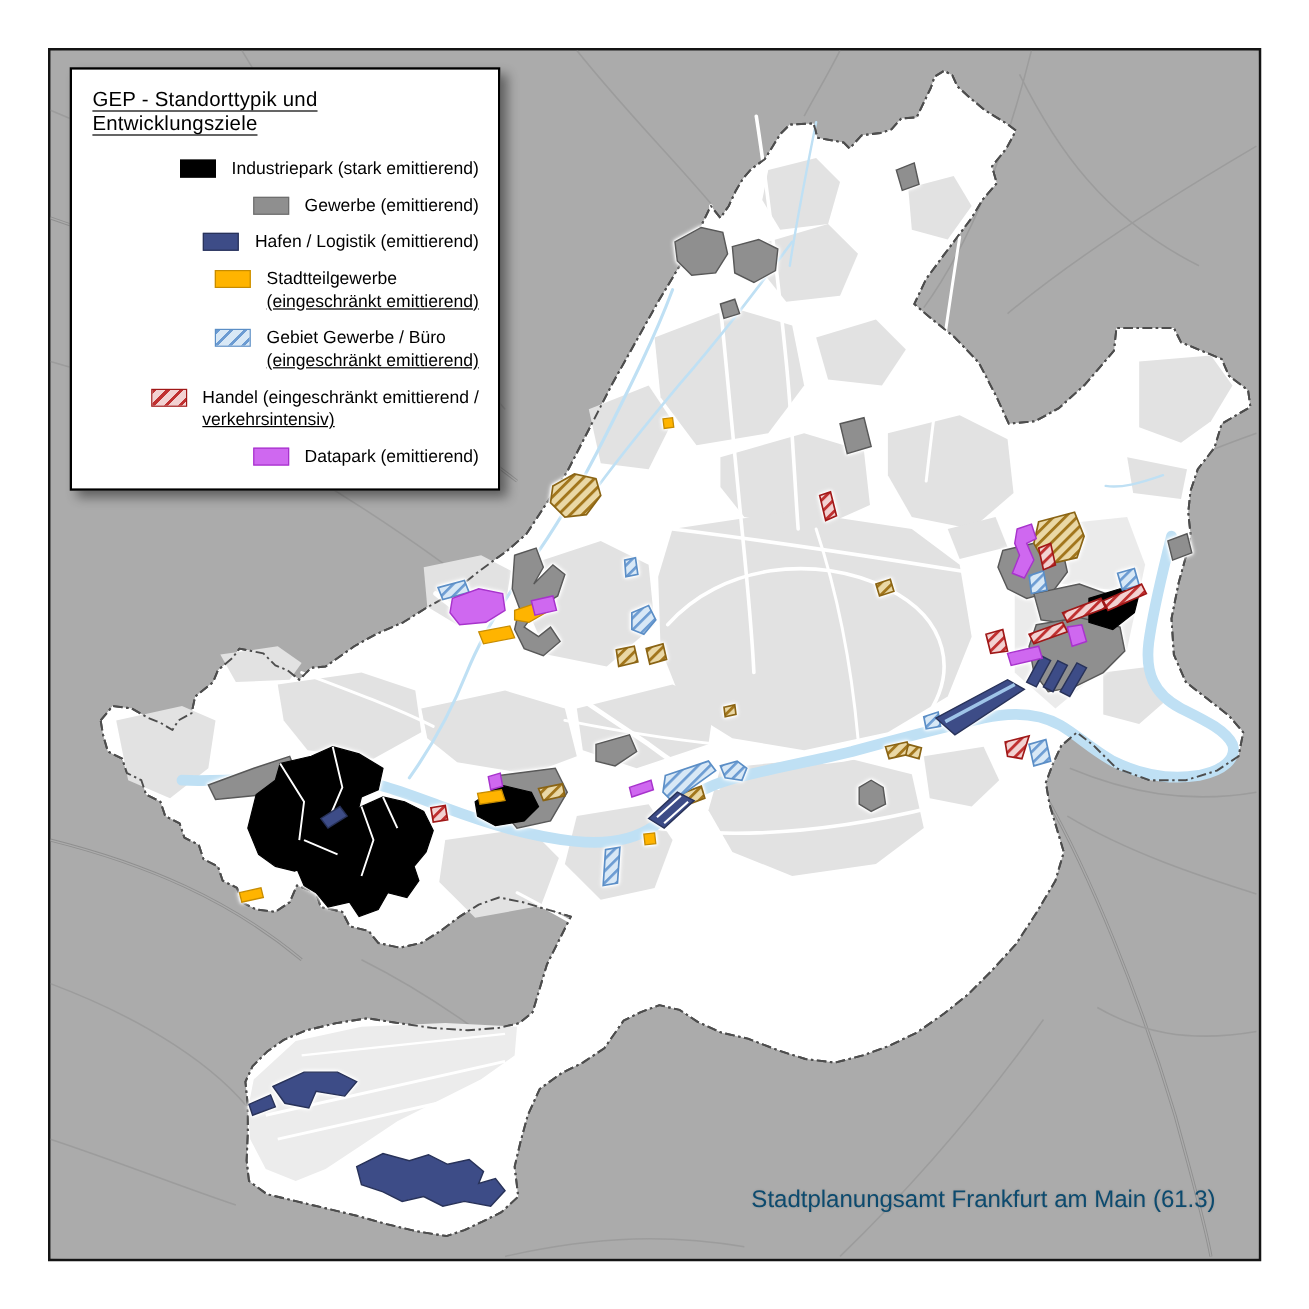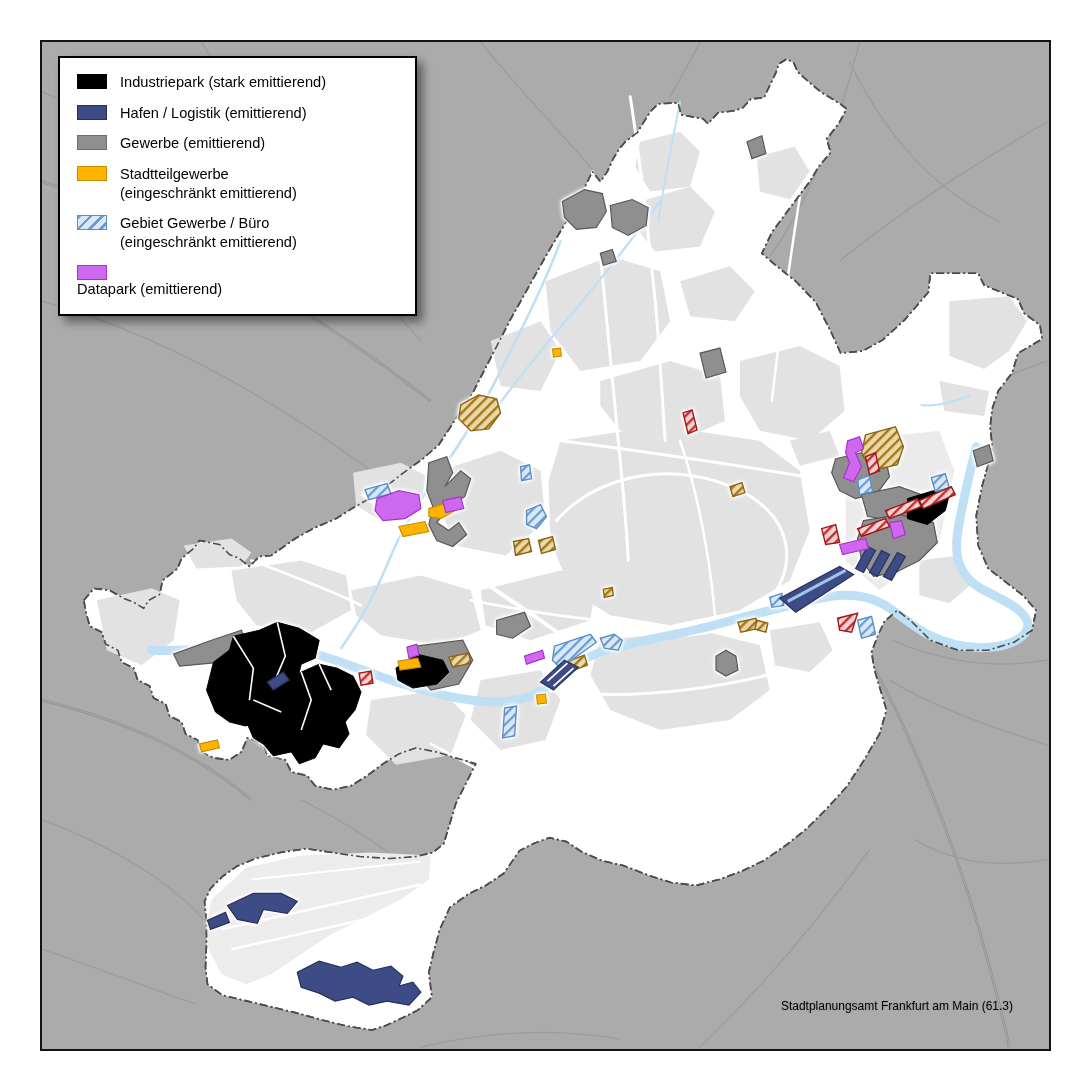--- a/index.html
+++ b/index.html
@@ -26,31 +26,31 @@
   .streets path{fill:none;stroke:#ffffff;stroke-linecap:round;}
   .water path{fill:none;stroke:#bfe0f4;stroke-linejoin:round;stroke-linecap:round;}
   .blocks path{fill:#e2e2e2;}
   .inner-lines path{fill:none;stroke:#ffffff;stroke-width:1.6;}
 
   
   .legend{position:absolute;left:16px;top:14px;width:322px;background:#ffffff;
     border:2px solid #000;padding:15px 16px 14px 17px;box-shadow:6px 6px 9px rgba(0,0,0,.45);}
   .legend-title{font-size:17px;color:#000;text-decoration:underline;
     text-underline-offset:4px;margin-bottom:19px;letter-spacing:.2px;}
-  .legend-item{display:flex;align-items:flex-start;margin-bottom:12px;}
-  .legend-item:last-child{margin-bottom:2px;flex-direction:column;}
+  .legend-item{display:flex;align-items:flex-start;margin-bottom:12px;justify-content:flex-end;}
+  .legend-item:last-child{margin-bottom:2px;}
   .swatch{flex:0 0 auto;width:30px;height:15px;margin-top:1px;margin-right:13px;
     border:1px solid rgba(0,0,0,.55);box-sizing:border-box;}
   .labels{font-size:14.6px;line-height:1.28;color:#000;}
   .labels .l2:empty{display:none;}
-  .labels .l2{display:block;}
+  .labels .l2{display:block;text-decoration:underline;}
 
   
-  .credits{position:absolute;right:36px;bottom:34px;text-align:right;color:#000000;
-    font-size:12px;line-height:1.45;text-shadow:0 0 2px rgba(0,0,0,.15);}
+  .credits{position:absolute;right:36px;bottom:34px;text-align:right;color:#0c4a6e;
+    font-size:20px;line-height:1.45;text-shadow:0 0 2px rgba(0,0,0,.15);}
   .credits-line2 .sep{display:inline-block;margin:0 30px;}
 </style>
 </head>
 <body>
 
 <div class="page">
   <div class="map-frame">
 
     <svg class="map-svg" viewBox="40 40 1010 1010" xmlns="http://www.w3.org/2000/svg">
       <defs>
@@ -305,40 +305,45 @@
           <path d="M406,647 L416,644 418,655 408,658 Z"></path>
           <path d="M524,656 L542,650 544,658 526,664 Z"></path>
           <path d="M848,440 L860,436 864,448 856,452 862,466 854,481 844,477 850,462 846,452 Z"></path>
           <path d="M890,522 L902,520 906,534 894,538 Z"></path>
           <path d="M840,544 L866,538 869,548 843,554 Z"></path>
         </g>
       </g>
     </svg>
 
     <div class="legend">
+      <div class="legend-title">GEP - Standorttypik und Entwicklungsziele</div>
 
       <div class="legend-item">
         <span class="swatch" style="background: rgb(0, 0, 0); border-color: rgb(0, 0, 0);"></span>
         <span class="labels"><span>Industriepark (stark emittierend)</span></span>
       </div>
       <div class="legend-item">
+        <span class="swatch" style="background: rgb(143, 143, 143); border-color: rgb(110, 110, 110);"></span>
+        <span class="labels"><span>Gewerbe (emittierend)</span></span>
+      </div>
+      <div class="legend-item">
         <span class="swatch" style="background: rgb(61, 76, 135); border-color: rgb(40, 50, 89);"></span>
         <span class="labels"><span>Hafen / Logistik (emittierend)</span></span>
       </div>
       <div class="legend-item">
-        <span class="swatch" style="background: rgb(143, 143, 143); border-color: rgb(110, 110, 110);"></span>
-        <span class="labels"><span>Gewerbe (emittierend)</span></span>
-      </div>
-      <div class="legend-item">
         <span class="swatch" style="background: rgb(255, 180, 0); border-color: rgb(199, 140, 0);"></span>
         <span class="labels"><span>Stadtteilgewerbe</span><span class="l2">(eingeschränkt emittierend)</span></span>
       </div>
       <div class="legend-item">
         <span class="swatch" style="background: repeating-linear-gradient(135deg, rgb(107, 155, 210) 0px, rgb(107, 155, 210) 2.5px, rgb(216, 232, 246) 2.5px, rgb(216, 232, 246) 8px); border-color: rgb(91, 142, 198);"></span>
         <span class="labels"><span>Gebiet Gewerbe / Büro</span><span class="l2">(eingeschränkt emittierend)</span></span>
+      </div>
+      <div class="legend-item">
+        <span class="swatch" style="background: repeating-linear-gradient(135deg, rgb(192, 48, 48) 0px, rgb(192, 48, 48) 2.5px, rgb(242, 210, 210) 2.5px, rgb(242, 210, 210) 8px); border-color: rgb(160, 24, 24);"></span>
+        <span class="labels"><span>Handel (eingeschränkt emittierend /</span><span class="l2">verkehrsintensiv)</span></span>
       </div>
       <div class="legend-item">
         <span class="swatch" style="background: rgb(207, 104, 240); border-color: rgb(167, 51, 204);"></span>
         <span class="labels"><span>Datapark (emittierend)</span></span>
       </div>
     </div>
 
     <div class="credits">
       <div>Stadtplanungsamt Frankfurt am Main (61.3)</div>
     </div>

